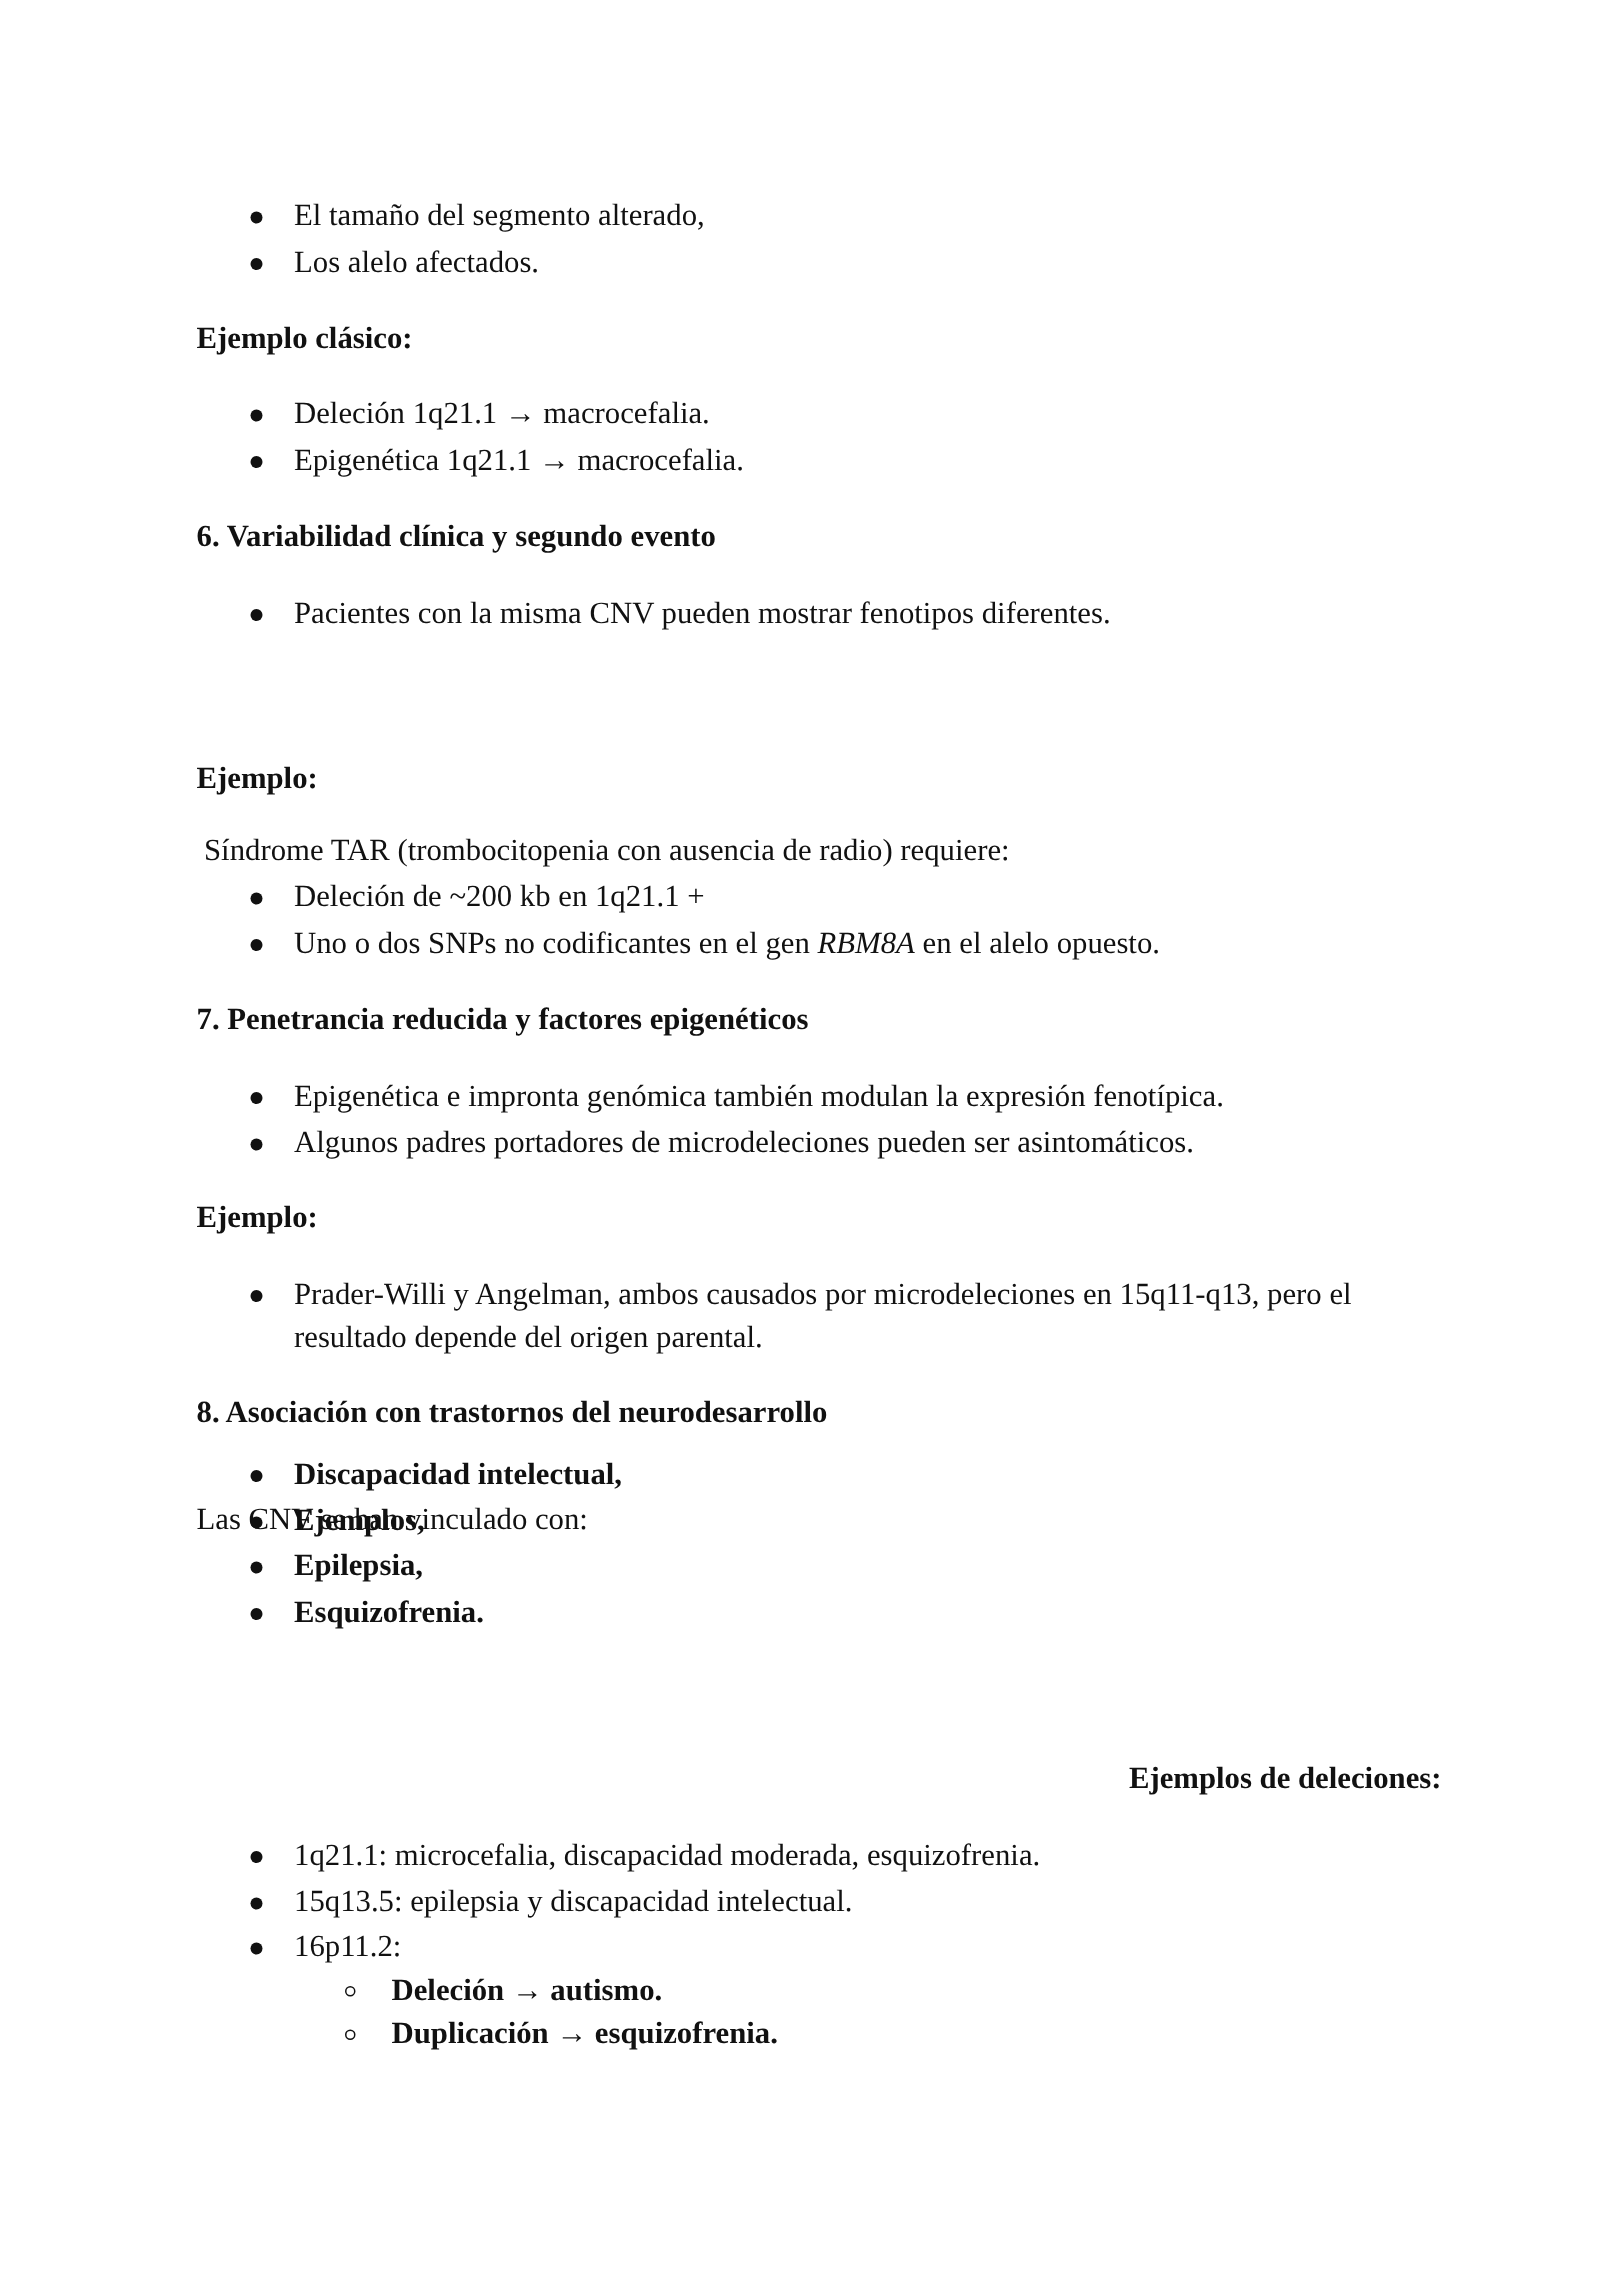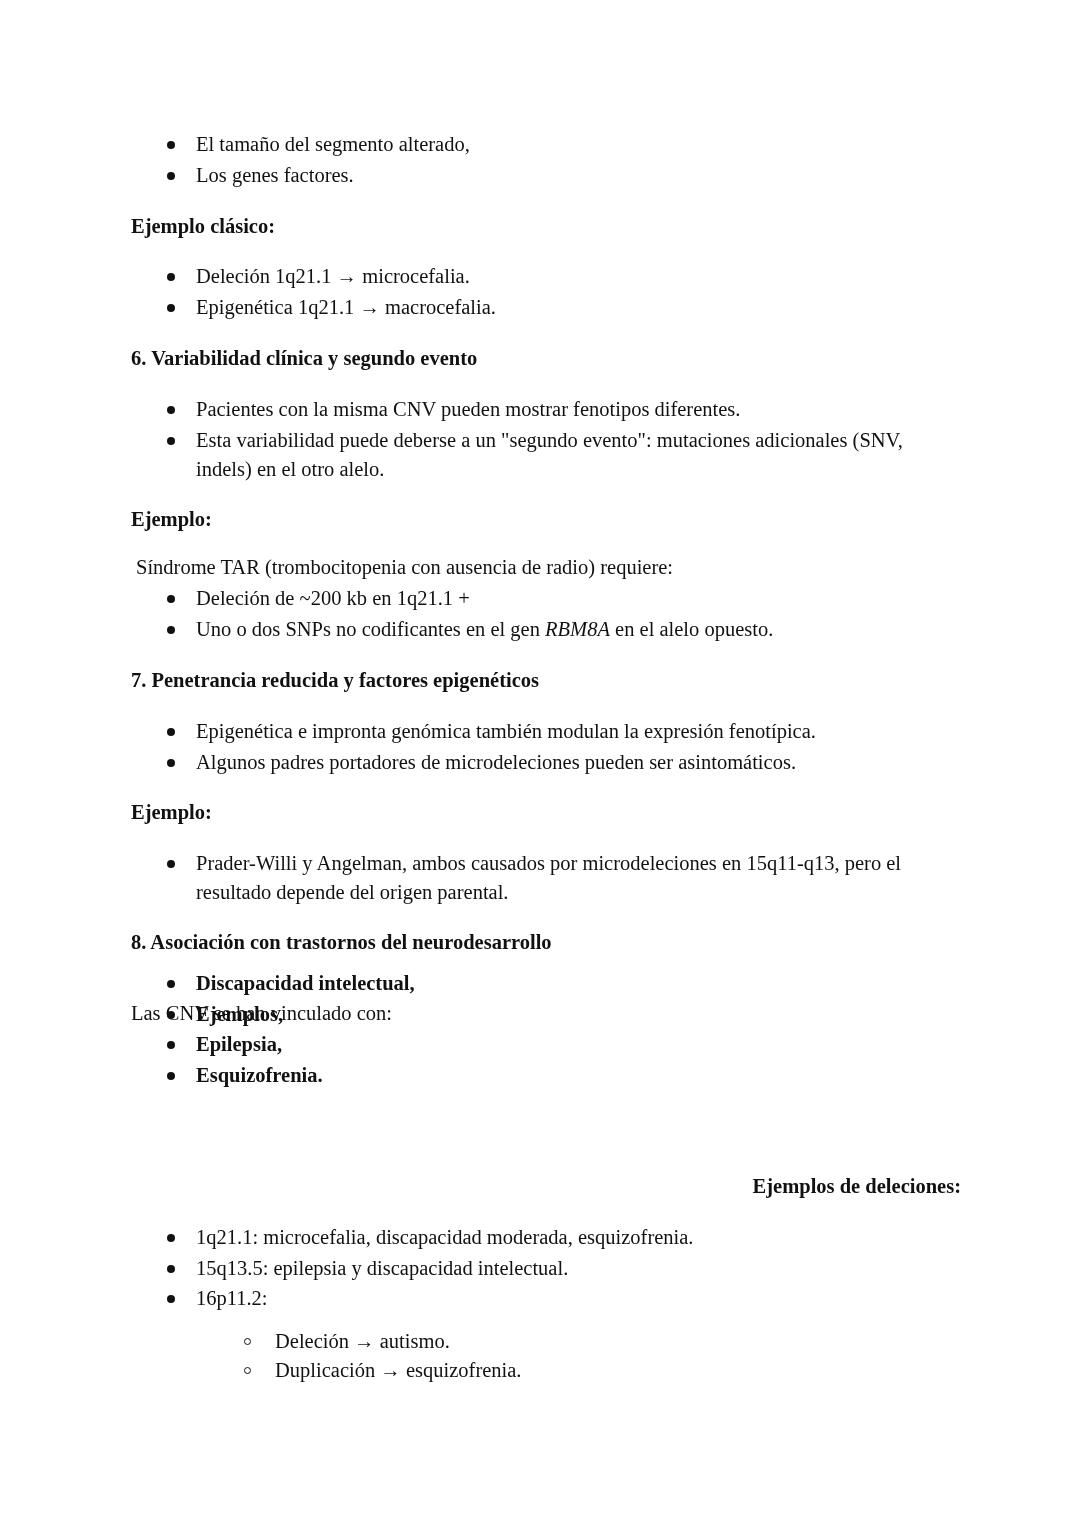--- a/index.html
+++ b/index.html
@@ -51,22 +51,23 @@
       position: absolute;
       left: 36px;
       top: 11px;
       width: 8px;
       height: 8px;
       border-radius: 50%;
       background: #111111;
     }
     ul.sub {
       list-style: none;
-      margin: 14px;
+      margin: 0;
       padding: 0;
+      font-weight: bold;
     }
     ul.sub > li {
       position: relative;
       padding-left: 65px;
       line-height: 29px;
     }
     ul.sub > li > .ring {
       position: absolute;
       left: 34px;
       top: 11px;
@@ -79,37 +80,36 @@
     .ital { font-style: italic; }
   </style>
 </head>
 <body>
 
 <div class="page">
 
   <div class="blk" style="top:130px;">
     <ul class="bul">
       <li><span class="dot"></span><span>El tamaño del segmento alterado,</span></li>
-      <li><span class="dot"></span><span>Los genes factores.</span></li>
+      <li><span class="dot"></span><span>Los alelo afectados.</span></li>
     </ul>
   </div>
 
   <div class="blk heading" style="top:211px;">Ejemplo clásico:</div>
   <div class="blk" style="top:262px;">
     <ul class="bul">
-      <li><span class="dot"></span><span>Deleción 1q21.1 → microcefalia.</span></li>
+      <li><span class="dot"></span><span>Deleción 1q21.1 → macrocefalia.</span></li>
       <li><span class="dot"></span><span>Epigenética 1q21.1 → macrocefalia.</span></li>
     </ul>
   </div>
 
   <div class="blk heading" style="top:343px;">6. Variabilidad clínica y segundo evento</div>
   <div class="blk" style="top:395px; width:780px;">
     <ul class="bul">
       <li><span class="dot"></span><span>Pacientes con la misma CNV pueden mostrar fenotipos diferentes.</span></li>
-      <li><span class="dot"></span><span>Esta variabilidad puede deberse a un "segundo evento": mutaciones adicionales (SNV, indels) en el otro alelo.</span></li>
     </ul>
   </div>
 
   <div class="blk heading" style="top:504px;">Ejemplo:</div>
   <div class="blk para" style="top:532px; left:136px;">Síndrome TAR (trombocitopenia con ausencia de radio) requiere:</div>
   <div class="blk" style="top:584px;">
     <ul class="bul">
       <li><span class="dot"></span><span>Deleción de ~200 kb en 1q21.1 +</span></li>
       <li><span class="dot"></span><span>Uno o dos SNPs no codificantes en el gen </span><span class="ital">RBM8A</span><span> en el alelo opuesto.</span></li>
     </ul>

